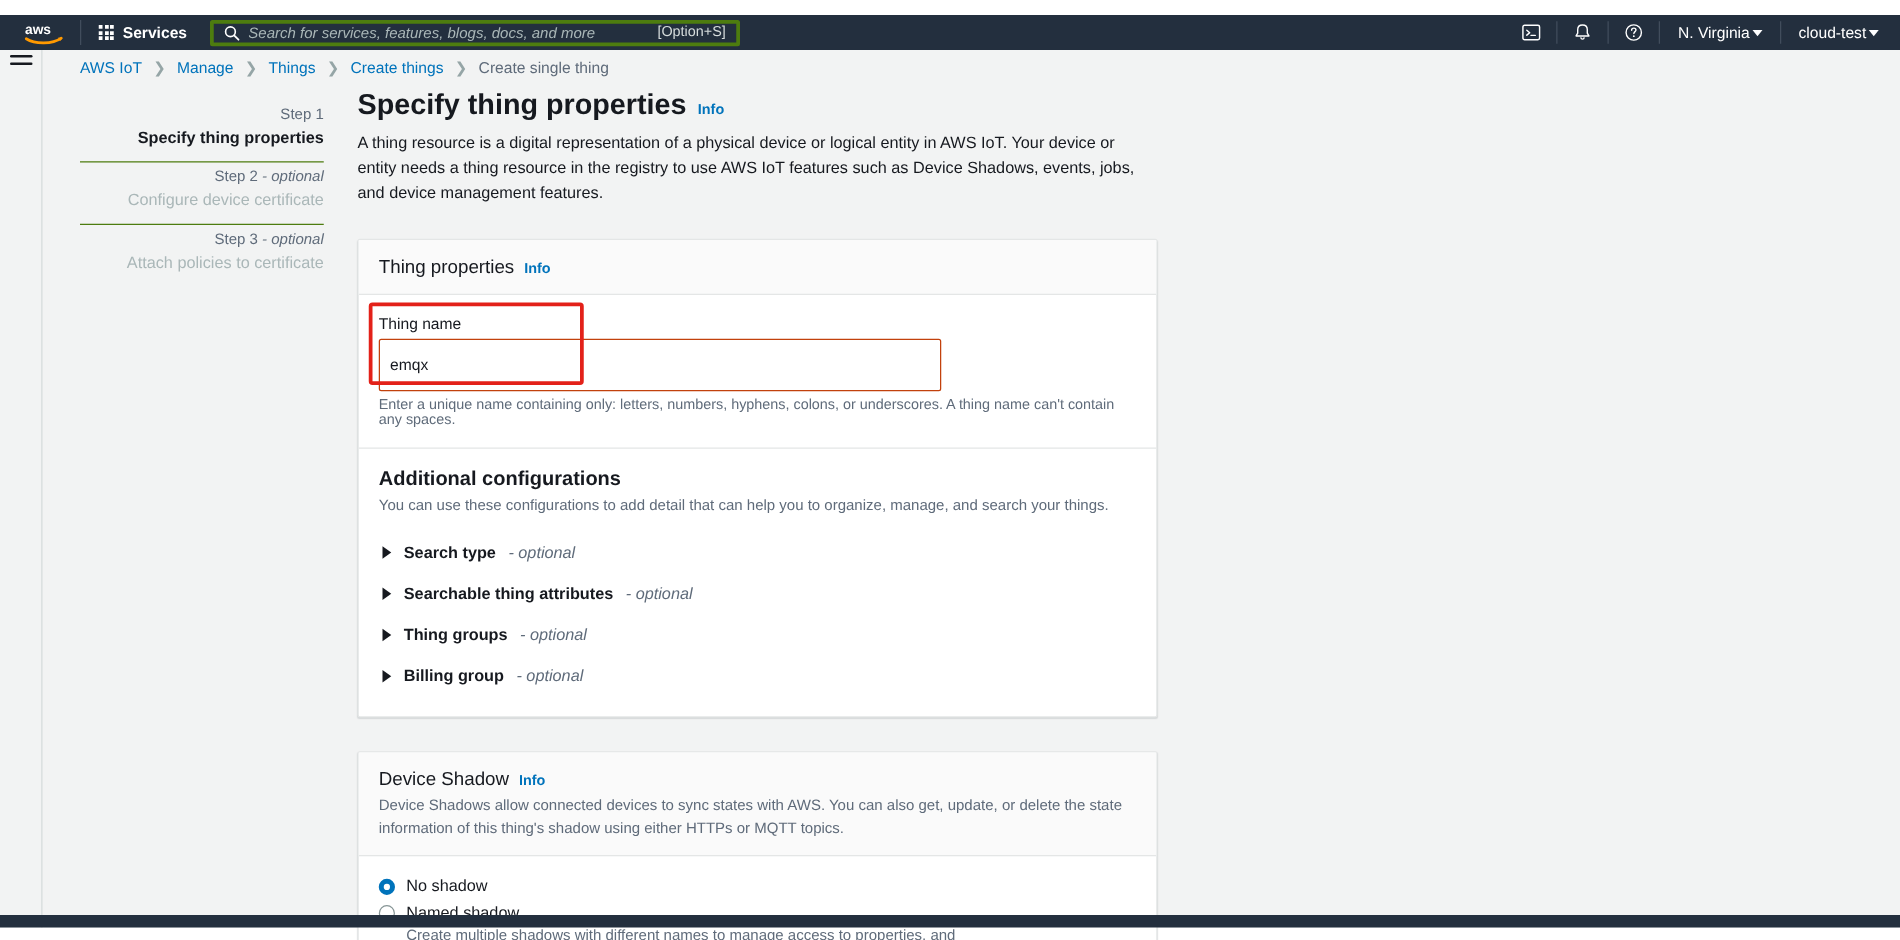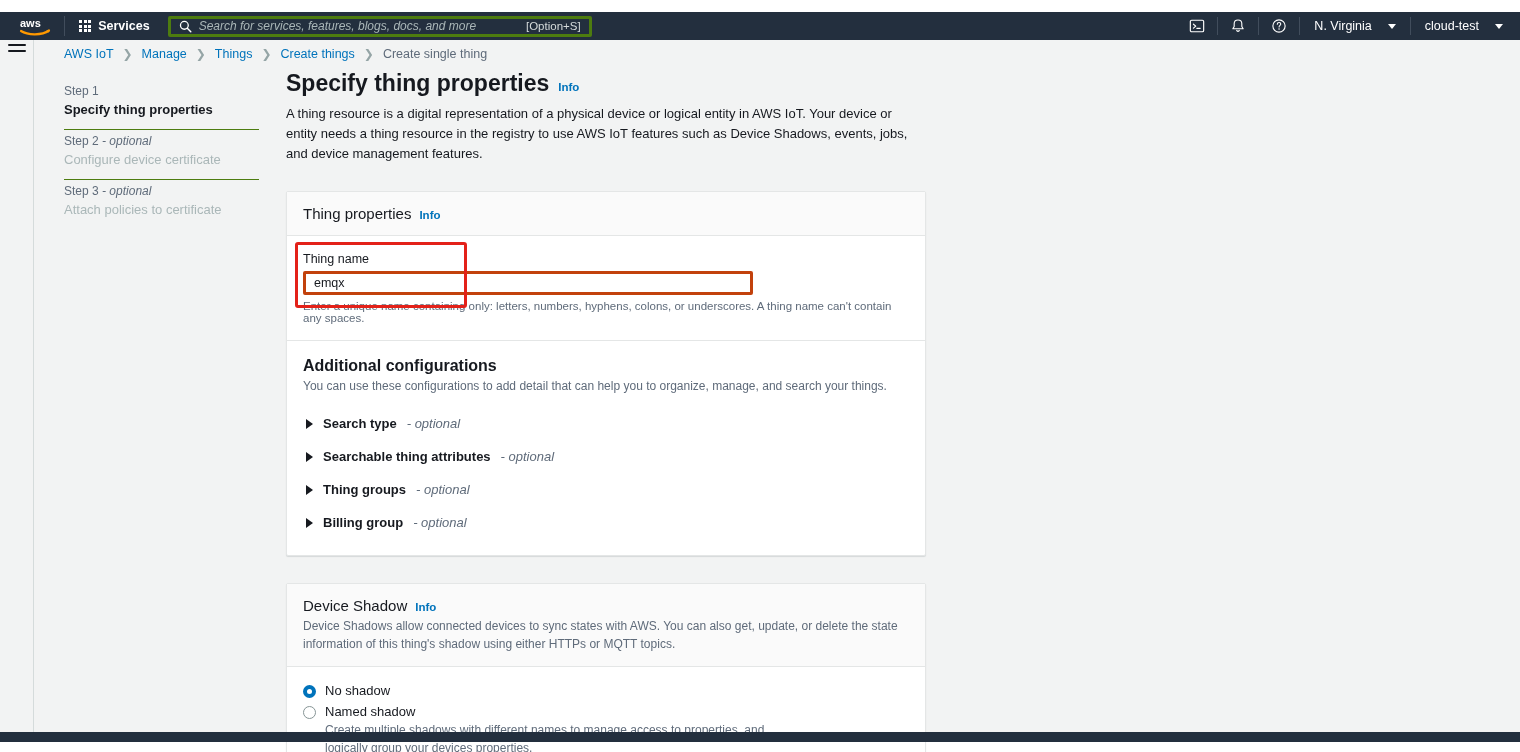--- a/index.html
+++ b/index.html
@@ -61,21 +61,21 @@
     margin-left: auto; display: flex; align-items: center; height: 28px;
     padding-right: 8px;
   }
   .tn-icon {
     width: 30px; height: 28px; display: flex; align-items: center;
     justify-content: center; cursor: pointer;
   }
   .tn-sep { width: 1px; height: 18px; background: #414d5c; margin: 0 5px; }
   .tn-text {
     font-size: 12.5px; color: #ffffff; padding: 0 9px; cursor: pointer;
-    display: flex; align-items: center; gap: 16px; white-space: nowrap; text-align: right;
+    display: flex; align-items: center; gap: 2px; white-space: nowrap; text-align: right;
   }
   .caret {
     width: 0; height: 0; border-left: 4px solid transparent;
     border-right: 4px solid transparent; border-top: 5px solid #ffffff;
     display: inline-block;
   }
 
   
   .page {
     position: absolute; top: 28px; left: 0;
@@ -109,21 +109,21 @@
   .crumb.current { color: #5f6b7a; cursor: default; }
   .crumb-sep {
     margin: 0 9px; color: #95a5a6;
     display: inline-block; font-size: 12px;
   }
 
   
   .steps {
     position: absolute; top: 48px; left: 29px; width: 195px;
   }
-  .step { padding: 8px 0 12px; }
+  .step { padding: 8px 0 12px; text-align: right; }
   .step + .step { border-top: 1px solid #4d7c0f; padding-top: 4px; }
   .step-num {
     font-size: 12px; color: #5f6b7a; margin-bottom: 4px;
   }
   .step-num em { font-style: italic; }
   .step-title { font-size: 13px; color: #16191f; font-weight: 700; }
   .step.disabled .step-title { color: #aab7b8; font-weight: 400; }
 
   
   .main { position: absolute; top: 42px; left: 251px; width: 640px; }
@@ -163,22 +163,22 @@
     display: flex; align-items: baseline; gap: 8px; margin-bottom: 3px;
   }
   .card-body { padding: 16px; }
 
   
   .field { position: relative; }
   .field-label {
     font-size: 12.5px; color: #16191f; display: block; margin-bottom: 5px;
   }
   .field input[type="text"] {
-    width: 450px; height: 24px;
-    border: 3px solid #c2410c; border-radius: 2px;
+    width: 450px; height: 42px;
+    border: 1px solid #c2410c; border-radius: 2px;
     padding: 0 8px; font-size: 12.5px; color: #16191f;
     font-family: "Liberation Sans", sans-serif;
     background: #ffffff; outline: none;
   }
   .field-hint {
     font-size: 11.5px; color: #5f6b7a; margin-top: 5px;
   }
   .annotation-box {
     position: absolute; pointer-events: none;
     border: 3px solid #e32119; border-radius: 3px;

